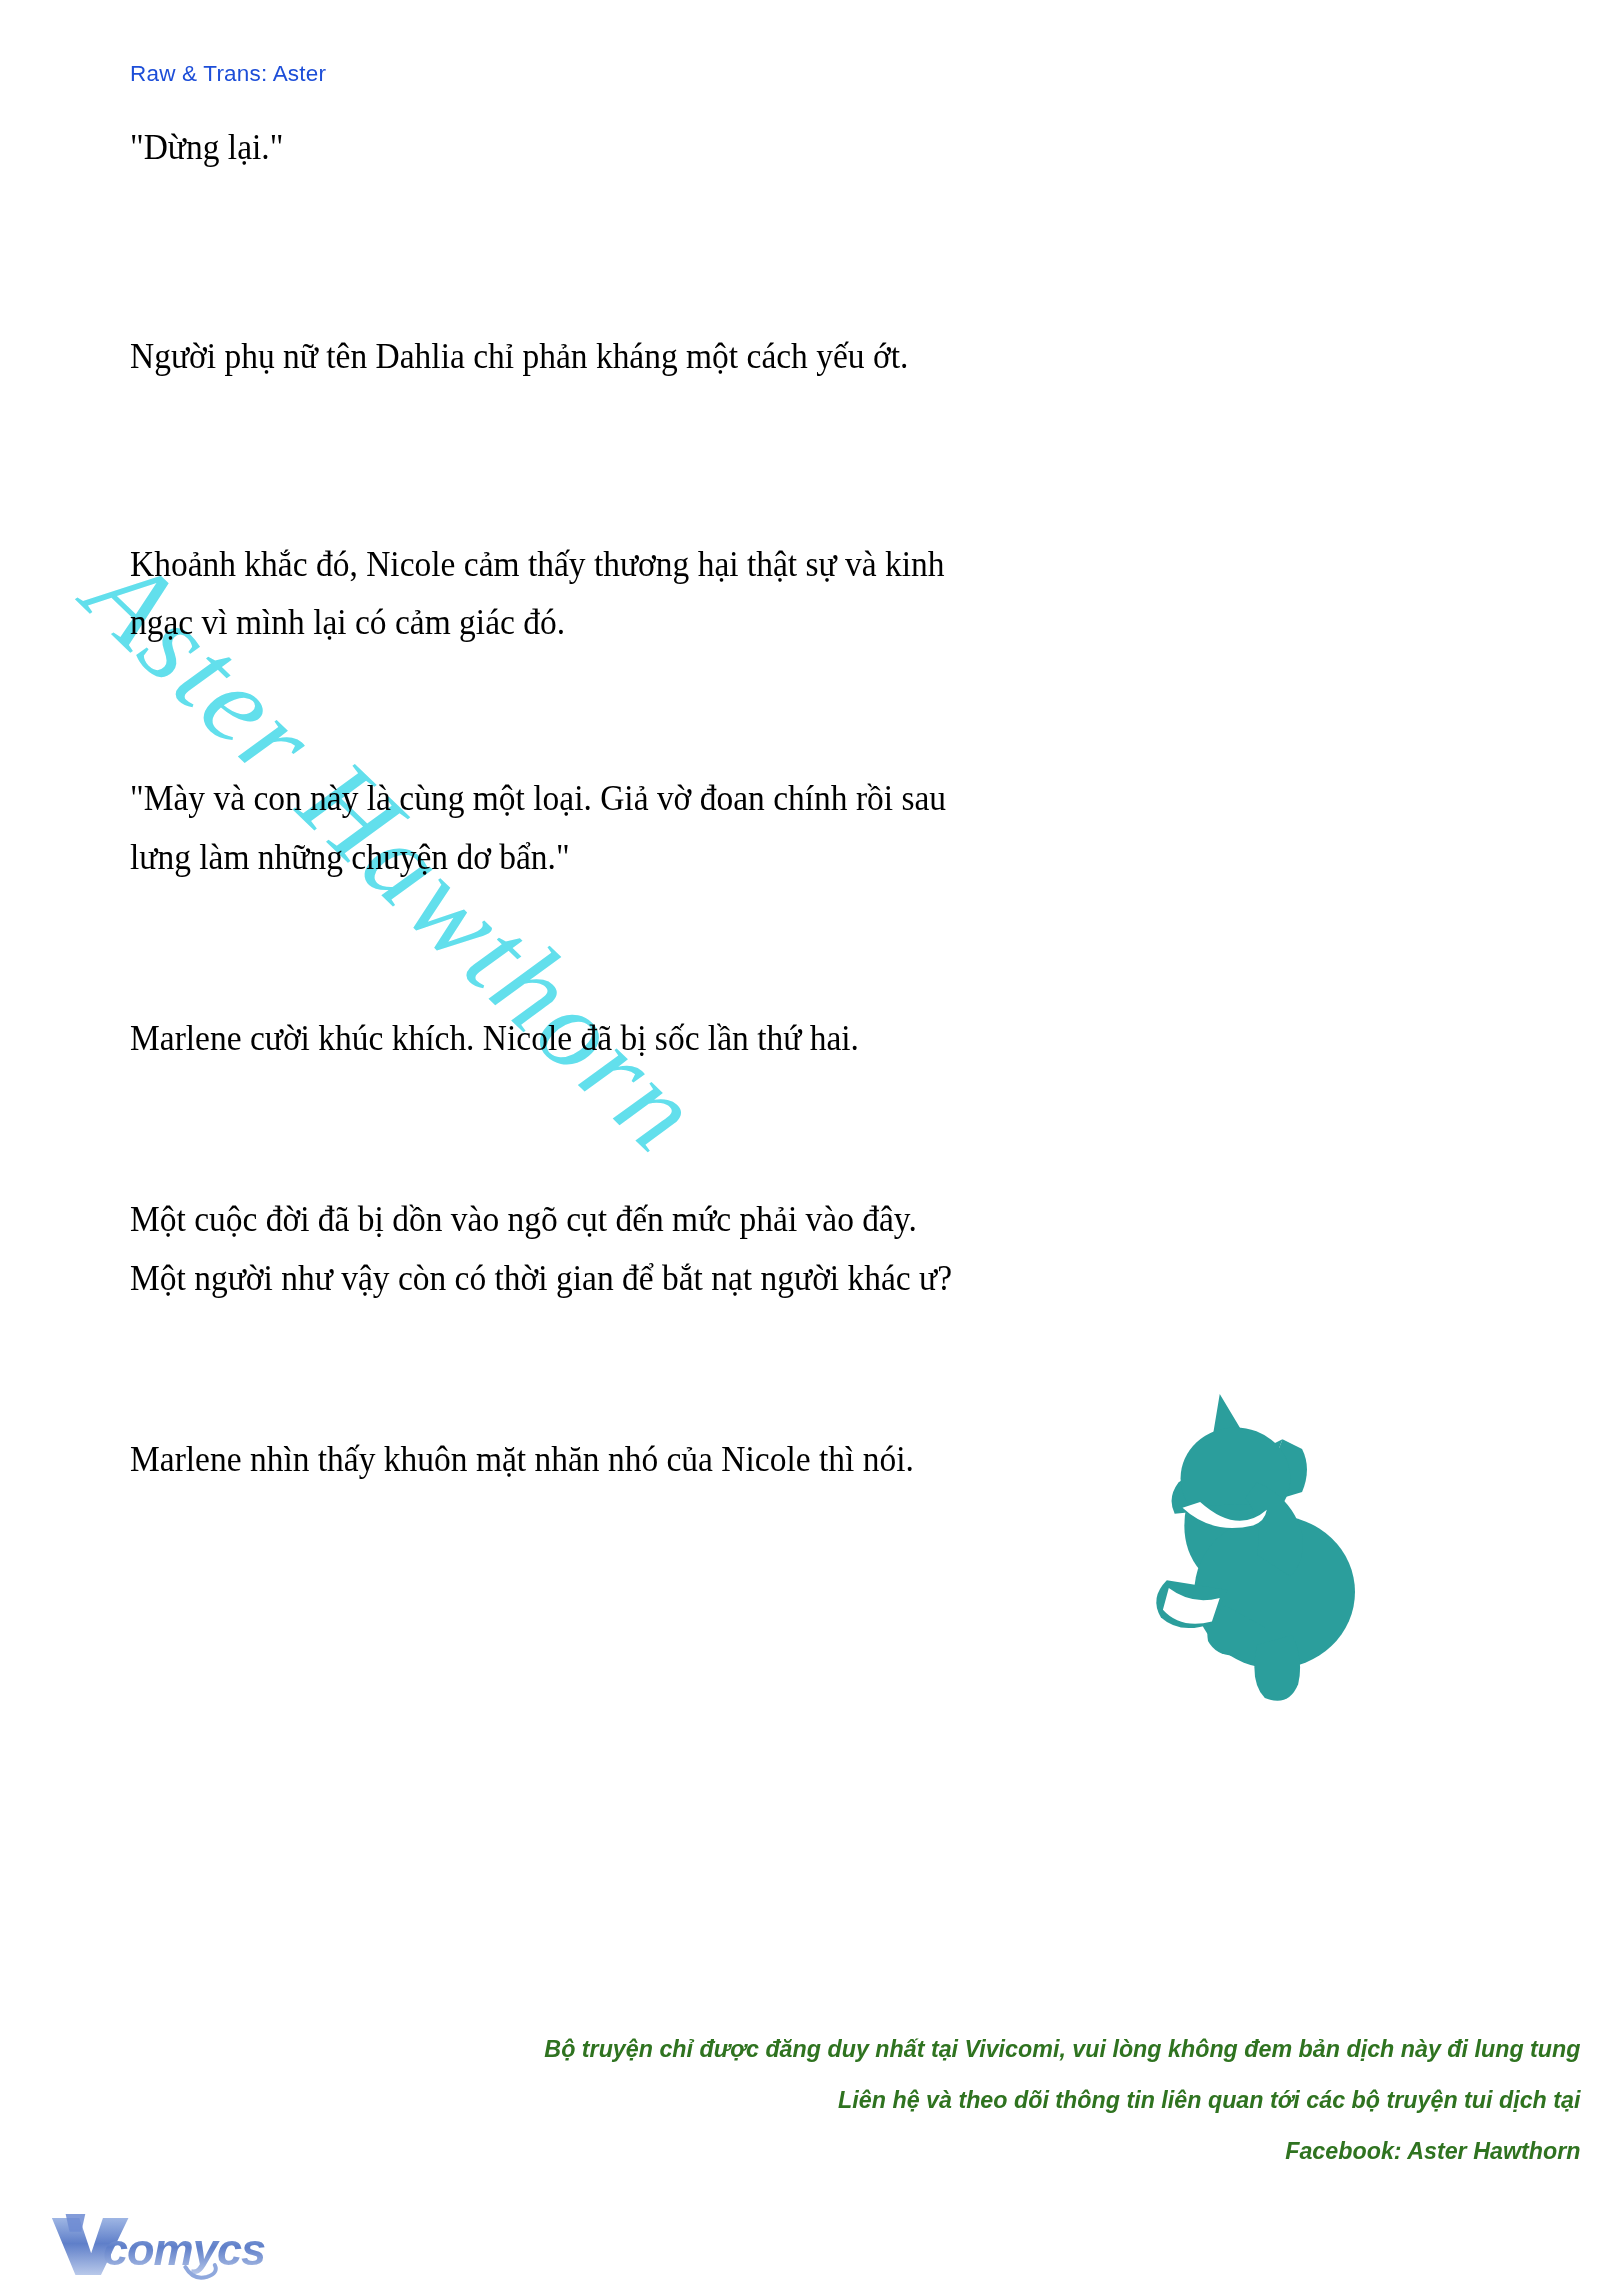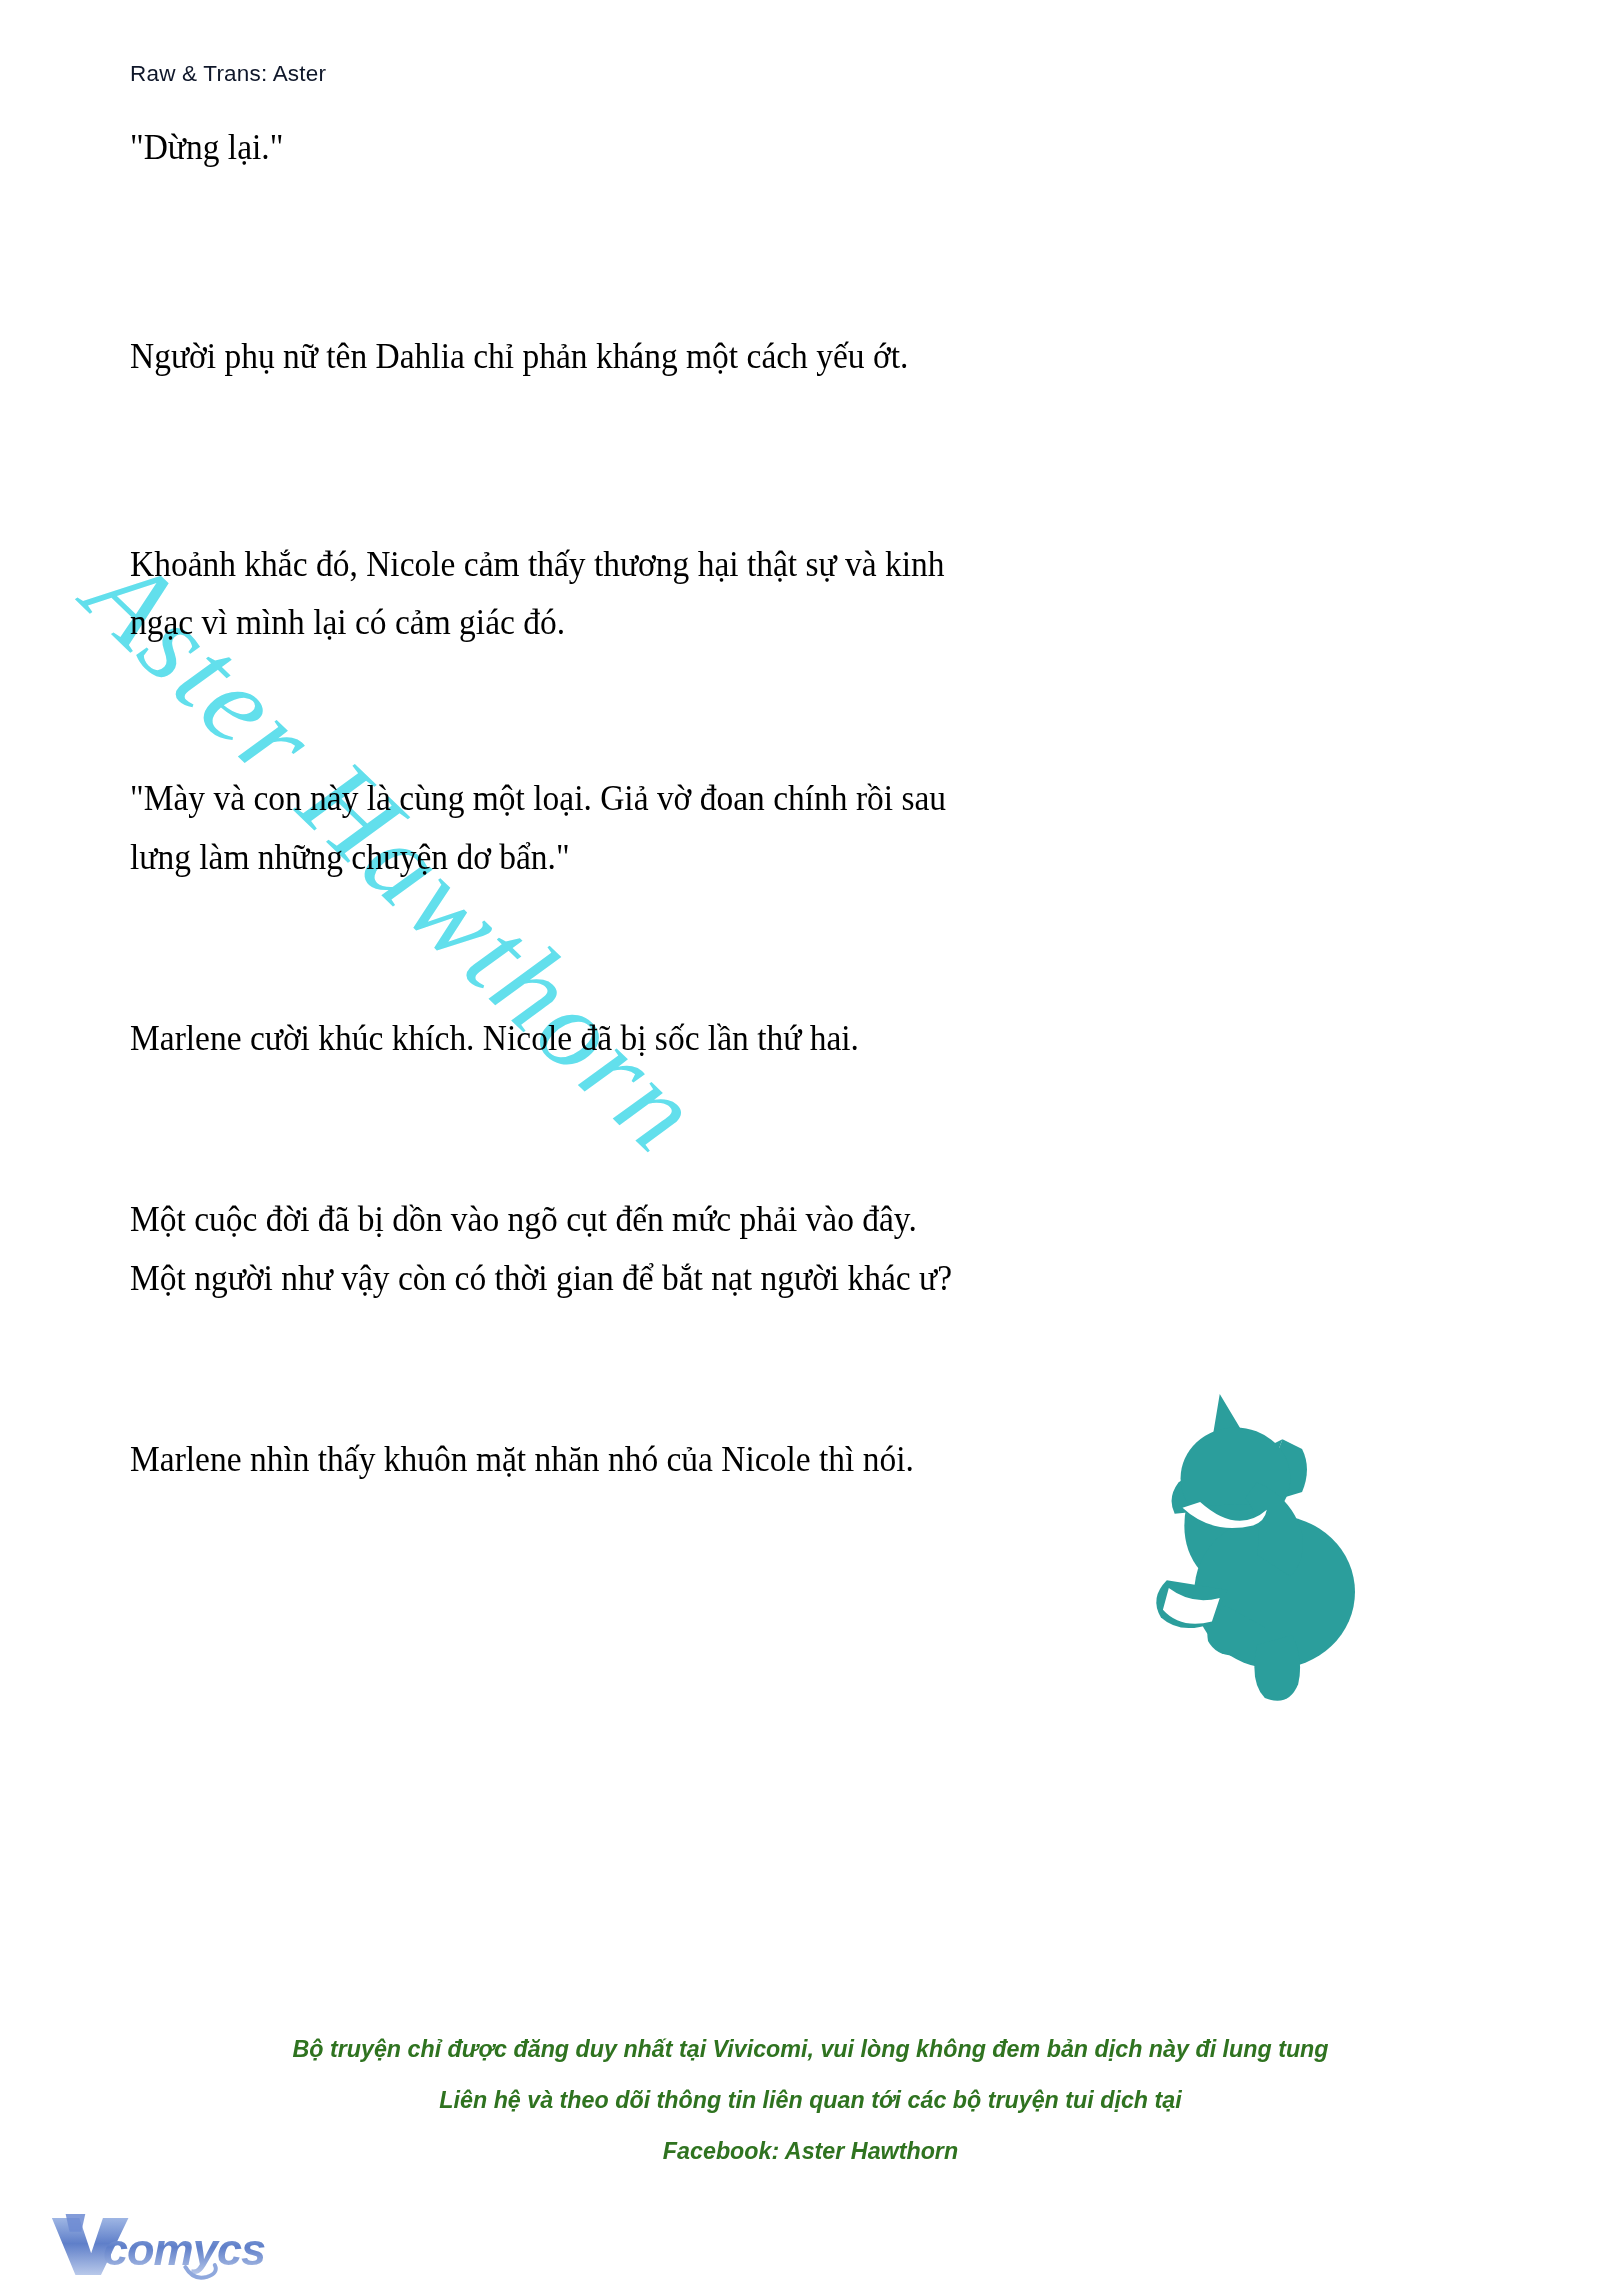--- a/index.html
+++ b/index.html
@@ -18,21 +18,21 @@
     overflow: hidden;
   }
 
   
   .header {
     position: absolute;
     left: 130px;
     top: 61px;
     font-family: "Liberation Sans", "DejaVu Sans", sans-serif;
     font-size: 22.5px;
-    color: #0f172a;
+    color: #1d4ed8;
     letter-spacing: 0.2px;
     white-space: nowrap;
     z-index: 6;
   }
 
   
   .watermark {
     position: absolute;
     left: 147px;
     top: 534px;
@@ -84,21 +84,21 @@
   .gap-4 { height: 123px; }
   .gap-5 { height: 123px; }
   .gap-7 { height: 123px; }
 
   
   .footer {
     position: absolute;
     left: 0;
     top: 2037px;
     width: 1621px;
-    text-align: center;
+    text-align: right;
     z-index: 6;
   }
   .footer-line {
     font-family: "Liberation Sans", "DejaVu Sans", sans-serif;
     font-weight: bold;
     font-style: italic;
     font-size: 24.5px;
     color: #2f7320;
     line-height: 1.0;
     margin: 0 0 26.5px 0;

